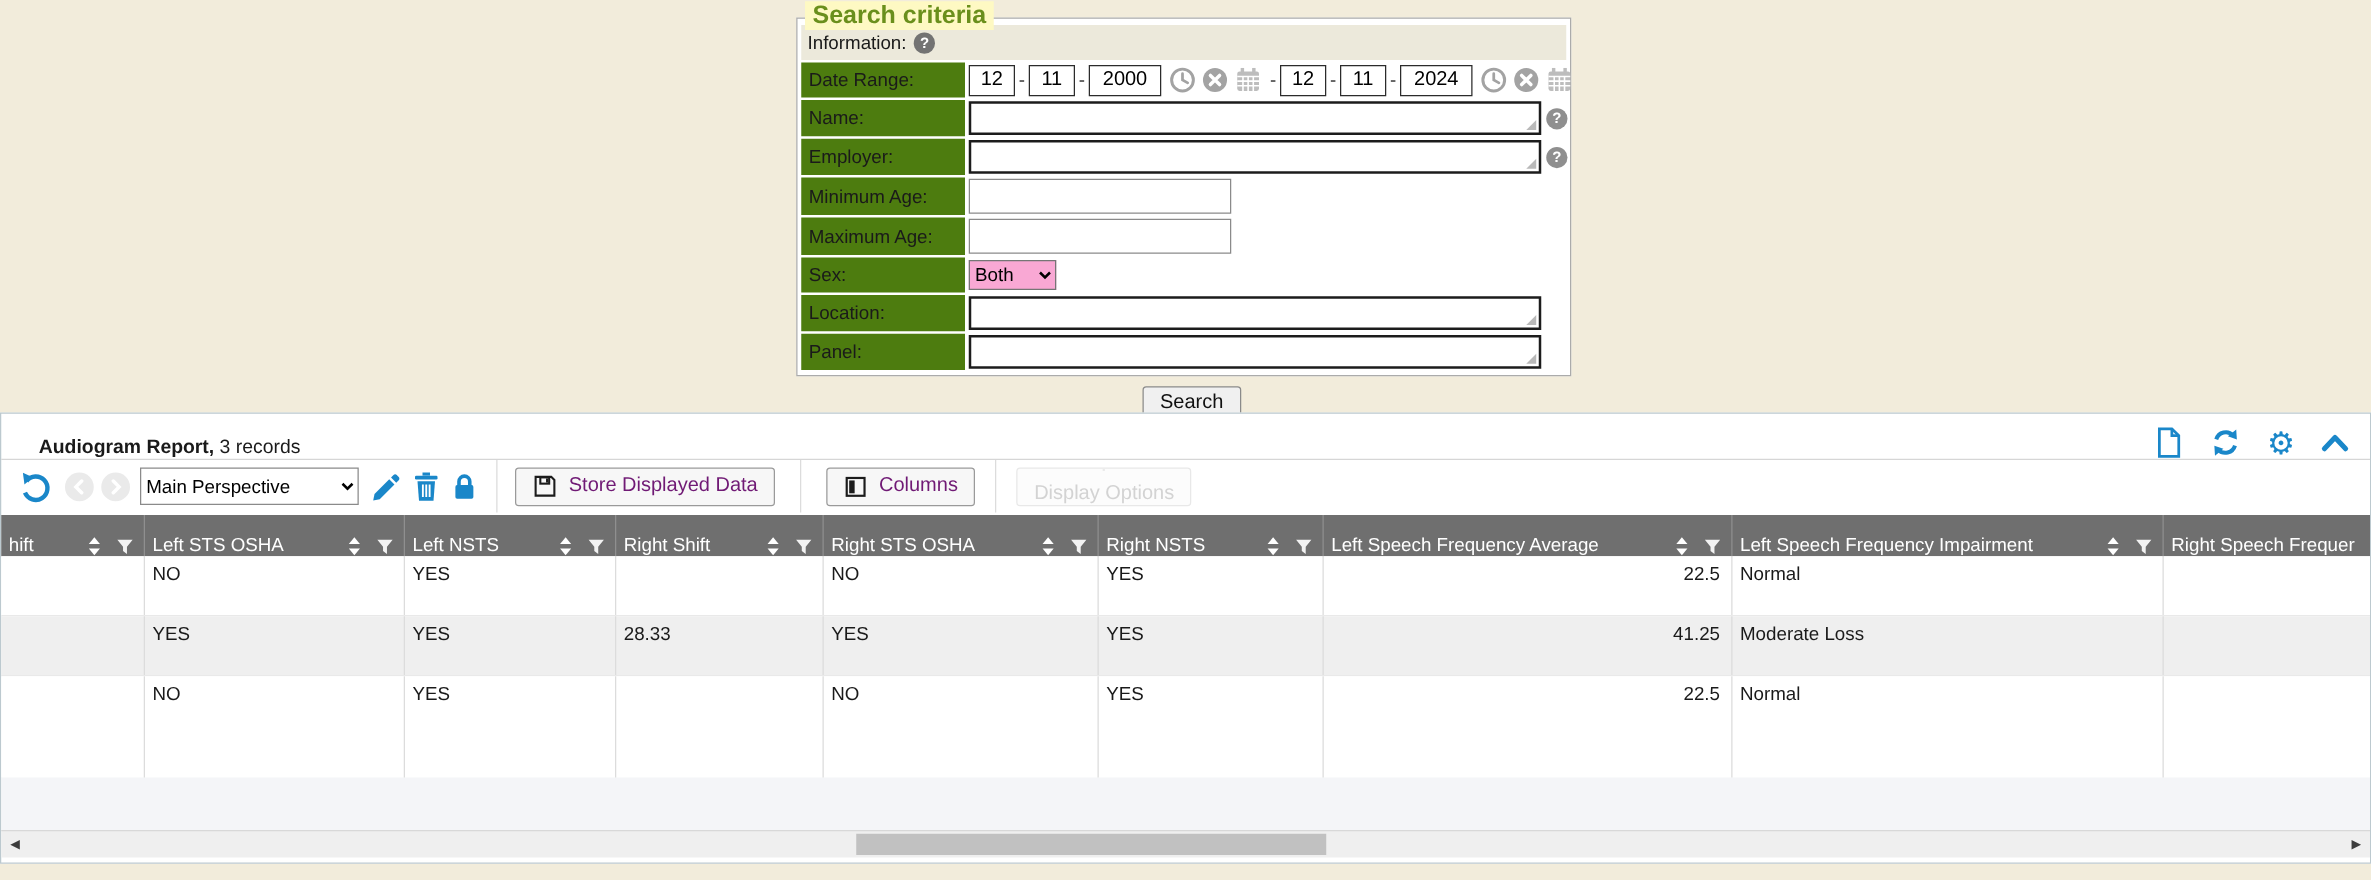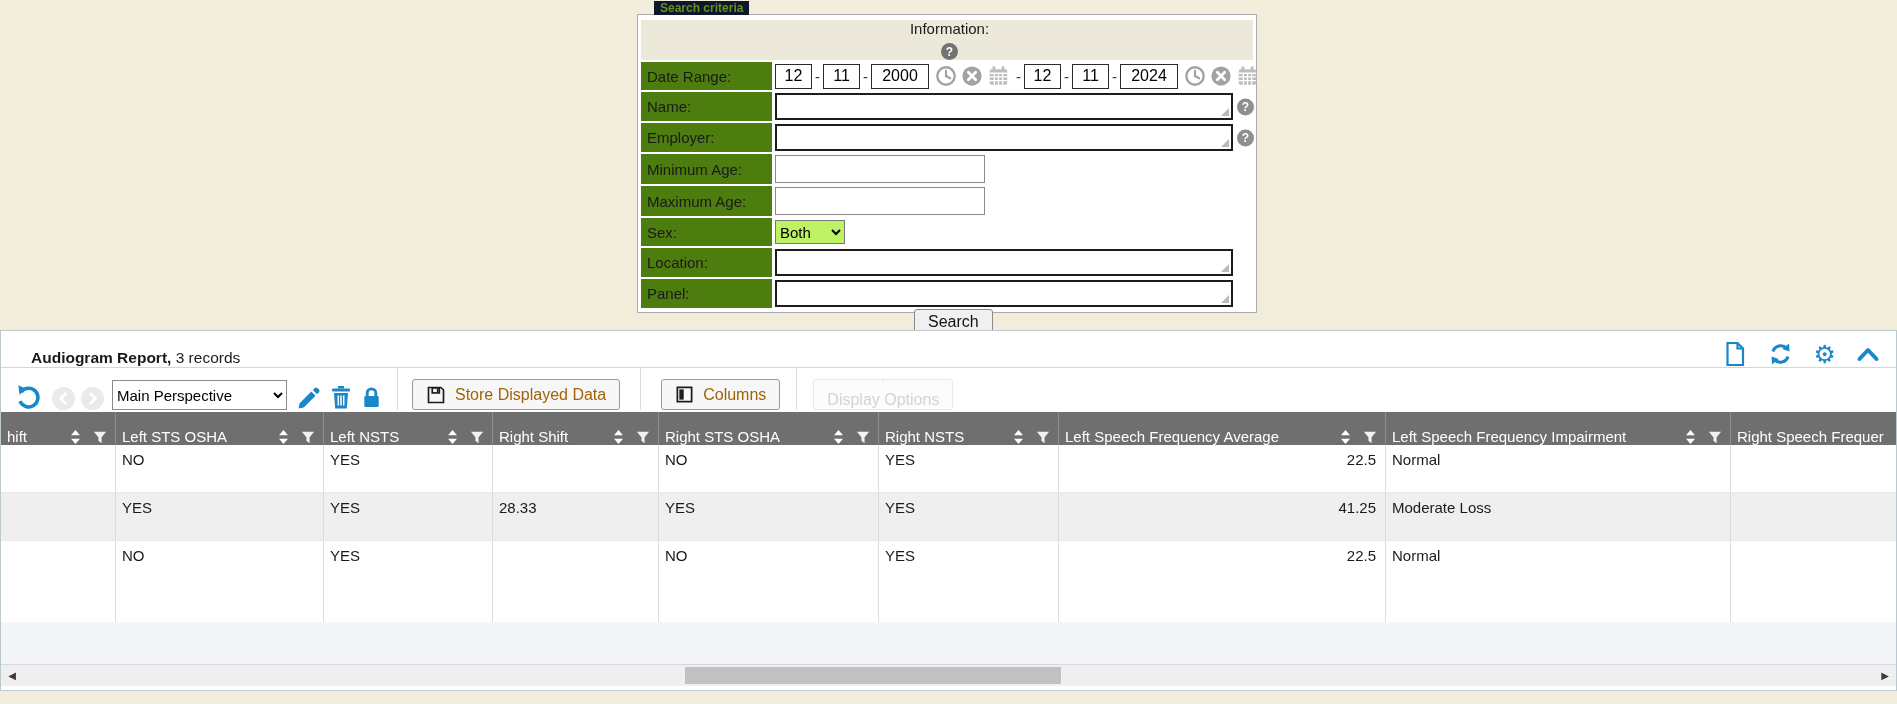--- a/index.html
+++ b/index.html
@@ -7,25 +7,25 @@
   body {
     width:1897px; height:704px; position:relative; overflow:hidden;
     background:#F2ECDB; font-family:"Liberation Sans", sans-serif; color:#1a1a1a;
   }
   
   .search-box {
     position:absolute; left:637px; top:14px; width:620px;
     border:1px solid #ababab; background:#ffffff; padding:3px 2px 2px 2px;
   }
   .legend {
-    position:absolute; top:-14px; left:16px; padding:0 6px;
-    background:#0f172a; color:#6a8f1c; font-weight:bold; font-size:12px;
+    position:absolute; top:-14px; left:6px; padding:0 6px;
+    background:#fef9c3; color:#6a8f1c; font-weight:bold; font-size:20px;
   }
   .f-row { display:flex; align-items:stretch; min-height:28px; margin:2px 1px; background:#fff; }
-  .f-row.info-row { background:#ECE9DB; align-items:center; padding-left:5px; font-size:15px; gap:6px;flex-direction:column; }
+  .f-row.info-row { background:#ECE9DB; align-items:center; padding-left:5px; font-size:15px; gap:6px; }
   .f-label {
     flex:none; width:131px; background:#4d7c0f; display:flex; align-items:center;
     padding-left:6px; font-size:15px;
   }
   .f-content { flex:1; display:flex; align-items:center; padding:1px 3px; position:relative; gap:3px; }
   .help-q {
     width:17px; height:17px; border-radius:50%; background:#8f8f8f; color:#fff;
     font-size:12px; font-weight:bold; display:inline-flex; align-items:center; justify-content:center; flex:none;
   }
   .help-q.dark { background:#737373; }
@@ -37,46 +37,46 @@
   .grip-wrap { position:relative; display:inline-flex; flex:1; }
   .thick-input {
     width:100%; height:27px; border:2px solid #1c1c1c; font-size:15px; padding:2px 5px;
     font-family:"Liberation Sans",sans-serif; background:#fff;
   }
   .grip-wrap::after {
     content:""; position:absolute; right:4px; bottom:4px; width:0; height:0;
     border-left:8px solid transparent; border-bottom:8px solid #a8a8a8; opacity:.8; pointer-events:none;
   }
   .age-input { width:210px; height:28px; border:1px solid #8a8a8a; font-size:15px; padding:2px 5px; font-family:"Liberation Sans",sans-serif; }
-  .sex-select { height:24px; font-size:15px; font-family:"Liberation Sans",sans-serif; border:1px solid #767676; background:#bef264; width:70px; }
+  .sex-select { height:24px; font-size:15px; font-family:"Liberation Sans",sans-serif; border:1px solid #767676; background:#f9a8d4; width:70px; }
   .search-btn {
     position:absolute; left:914px; top:309px; padding:3px 13px; font-size:16px;
     background:#f0f0f0; border:1px solid #8a8a8a; border-radius:3px; color:#111;
     font-family:"Liberation Sans",sans-serif; cursor:pointer;
   }
   
   .panel {
     position:absolute; left:0; top:330px; width:1897px; height:361px;
     background:#ffffff; border:1px solid #bcc9cf;
   }
   .panel-header { height:37px; display:flex; align-items:flex-end; padding:0 16px 0 30px; border-bottom:1px solid #d6d6d6; }
   .panel-title { font-size:15.5px; }
   .panel-title b { font-weight:bold; }
   .hdr-icons { margin-left:auto; display:flex; align-items:center; gap:20px; }
   .icon-btn { background:none; border:none; padding:0; cursor:pointer; display:inline-flex; align-items:center; }
   .gear-glyph { font-size:25px; color:#1a87c9; line-height:1; font-family:"DejaVu Sans",sans-serif; }
-  .toolbar { height:42px; display:flex; align-items:flex-end; padding-left:14px; }
+  .toolbar { height:42px; display:flex; align-items:center; padding-left:14px; }
   .tb-gap { width:10px; flex:none; }
   .nav-circle { width:23px; height:23px; border-radius:50%; background:#eaeaea; display:inline-flex; align-items:center; justify-content:center; border:none; padding:0; }
   .persp-select { height:30px; width:175px; font-size:15px; font-family:"Liberation Sans",sans-serif; border:1px solid #8a8a8a; background:#fff; margin:0 10px 0 8px; }
   .tb-divider { width:1px; align-self:stretch; background:#dcdcdc; margin:0 14px; flex:none; }
   .tb-btn {
     display:inline-flex; align-items:center; gap:9px; height:31px; padding:0 13px;
     background:#f7f7f7; border:1px solid #9a9a9a; border-radius:3px; font-size:16px;
-    font-family:"Liberation Sans",sans-serif; color:#a16207; cursor:pointer;
+    font-family:"Liberation Sans",sans-serif; color:#701a75; cursor:pointer;
   }
   .tb-btn.disabled { color:#d3d3d3; border-color:#e8e8e8; background:#fcfcfc; cursor:default;flex-direction:column; }
   
   .grid { margin-top:2px; }
   .grow { display:grid; grid-template-columns:115px 208px 169px 166px 220px 180px 327px 345px minmax(0,1fr); }
   .ghead { background:#6F6F6F; color:#fff; height:33px; }
   .ghead .cell {
     display:flex; align-items:flex-end; padding:0 4px 0 6px; font-size:15px;
     border-right:1px solid #8f8f8f; overflow:hidden; white-space:nowrap; cursor:pointer;
   }

